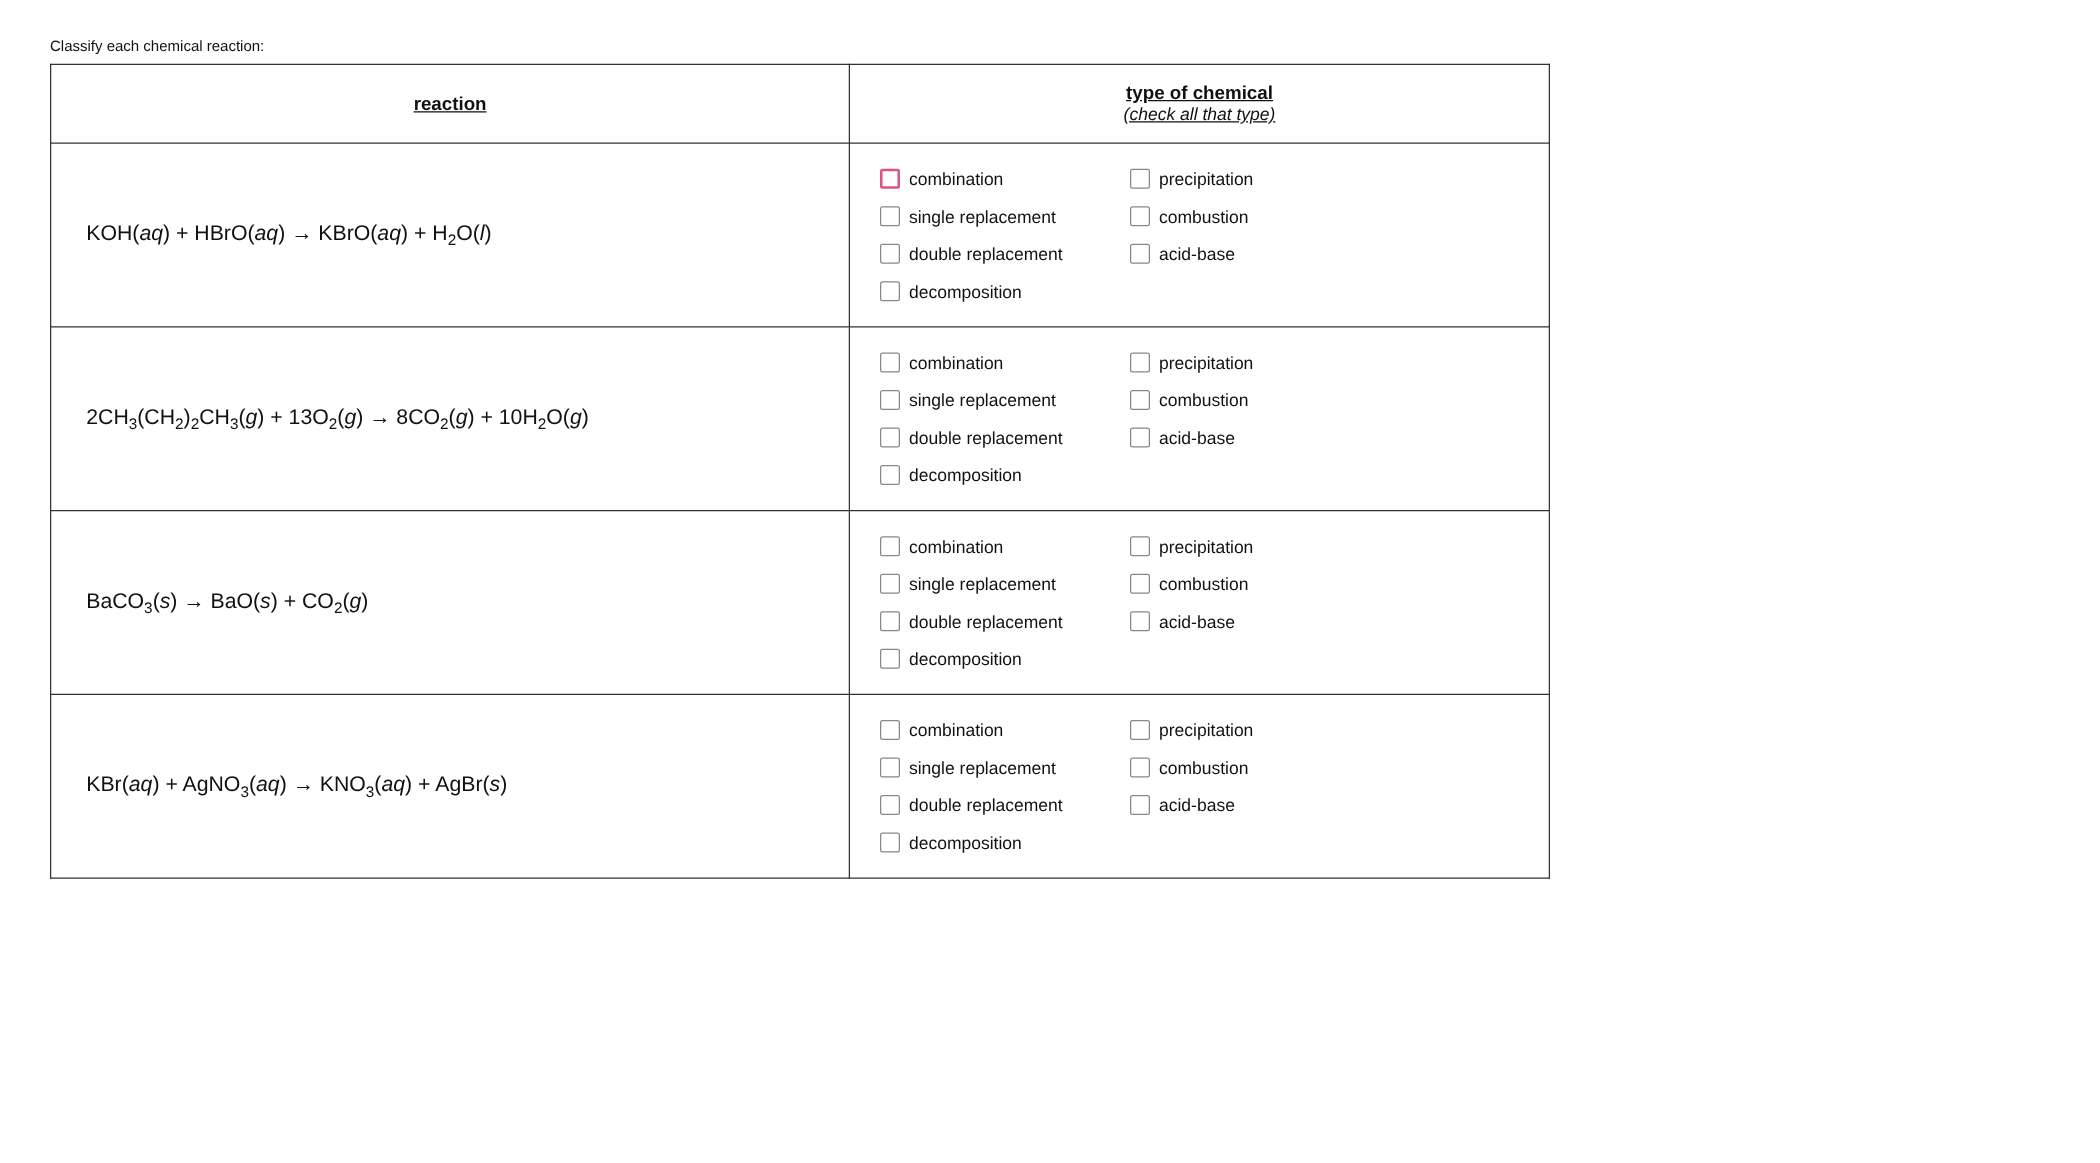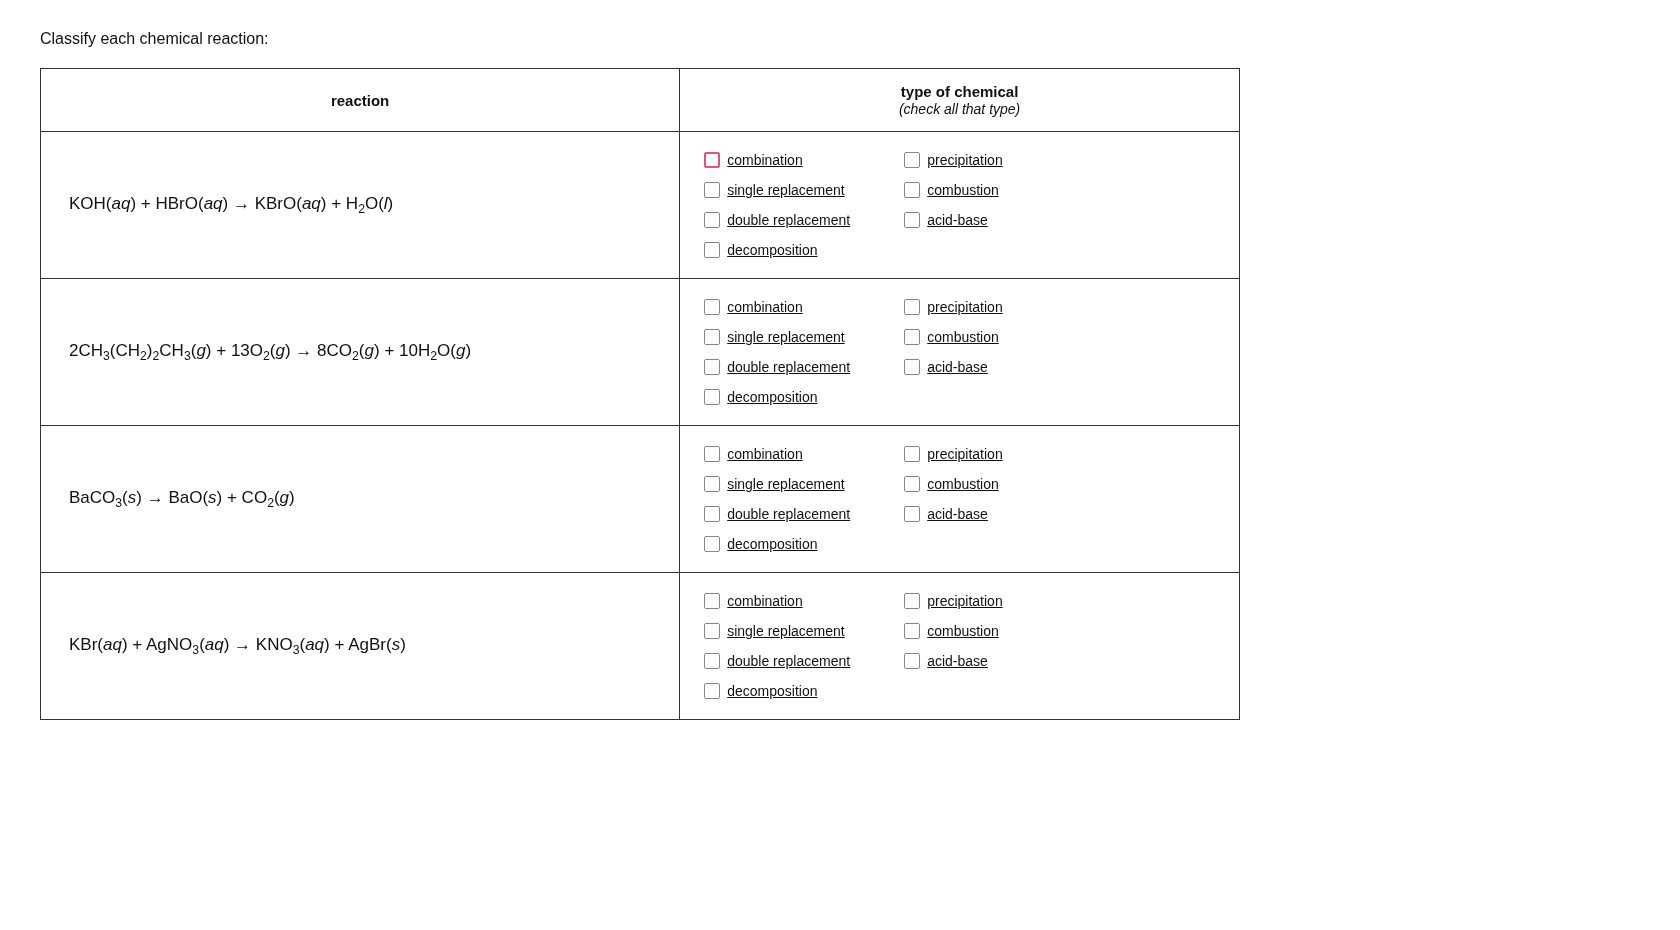--- a/index.html
+++ b/index.html
@@ -4,39 +4,40 @@
   <style>
     * { box-sizing: border-box; margin: 0; padding: 0; }
     body {
       font-family: Arial, sans-serif;
       font-size: 15px;
       background: #fff;
       color: #111;
       padding: 30px 40px;
     }
     .page-title {
-      font-size: 16px;
-      margin-bottom: 20px;
+      font-size: 12px;
+      margin-bottom: 7px;
     }
     table {
       border-collapse: collapse;
       width: 1200px;
       border: 1.5px solid #333;
     }
     th, td {
       border: 1.5px solid #333;
       padding: 10px 18px;
       vertical-align: middle;
     }
     thead th {
       text-align: center;
       background: #fff;
       font-weight: bold;
       font-size: 15px;
       padding: 14px 18px;
+      text-decoration: underline;
     }
     thead th .sub-header {
       font-weight: normal;
       font-style: italic;
       font-size: 14px;
     }
     .reaction-cell {
       width: 640px;
       font-size: 15px;
       padding: 22px 28px;
@@ -56,21 +57,20 @@
       grid-template-columns: 200px 200px;
       grid-template-rows: repeat(4, 28px);
       align-items: center;
       row-gap: 2px;
     }
     .checkbox-item {
       display: flex;
       align-items: flex-start;
       gap: 7px;
       font-size: 14px;
-      text-decoration: underline;
     }
     .checkbox-item input[type="checkbox"] {
       width: 16px;
       height: 16px;
       border: 1.5px solid #888;
       cursor: pointer;
       appearance: none;
       -webkit-appearance: none;
       border-radius: 2px;
       background: #fff;

